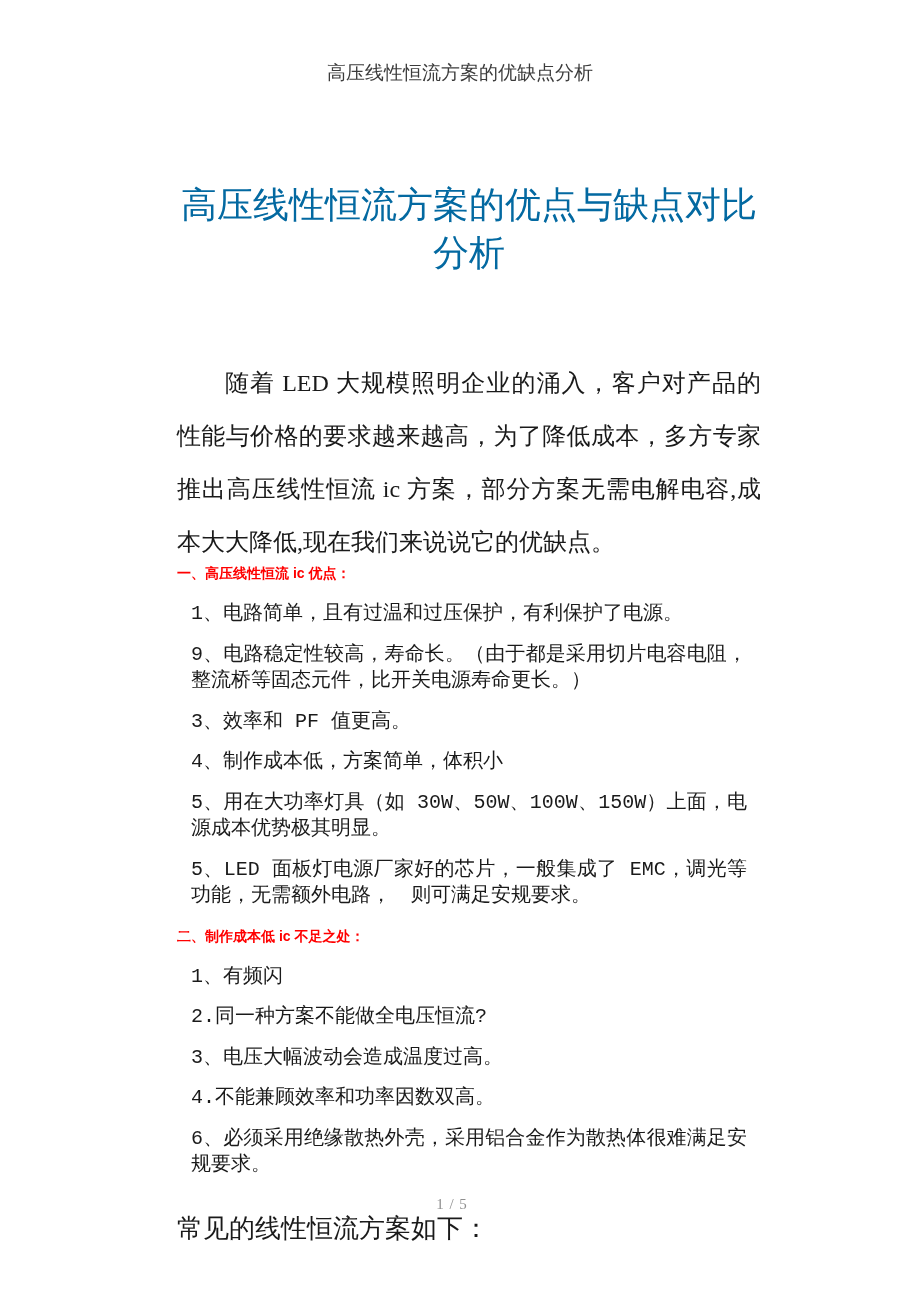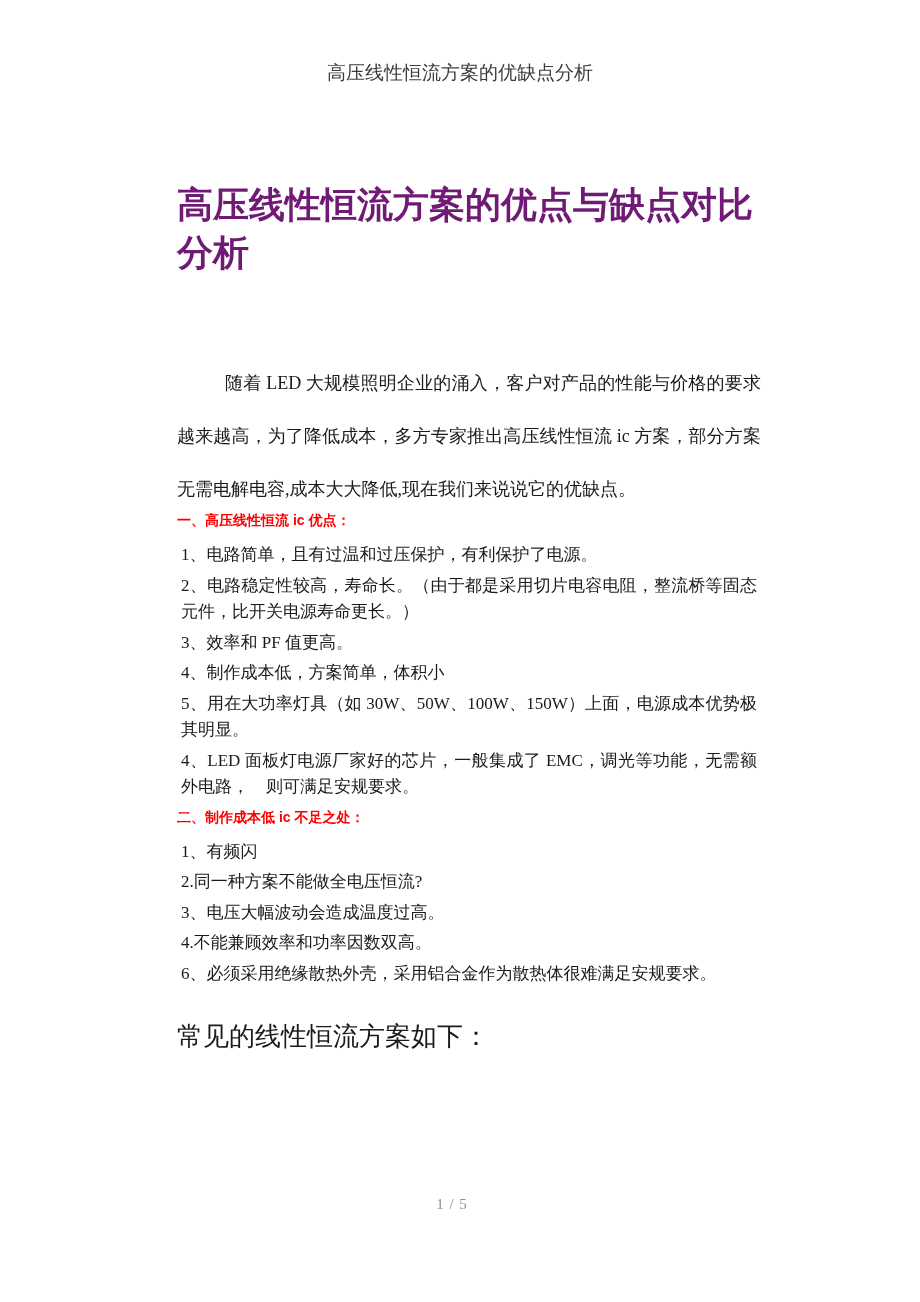--- a/index.html
+++ b/index.html
@@ -18,49 +18,50 @@
   }
   .doc-header {
     padding-top: 62px;
     text-align: center;
     font-size: 19px;
     line-height: 22px;
     color: #3b3b3b;
   }
   .doc-title {
     margin: 97px 0 0 0;
-    text-align: left;
+    text-align: center;
     font-size: 36px;
-    font-weight: bold;
+    font-weight: normal;
     line-height: 48px;
-    color: #701a75;
+    color: #0369a1;
   }
   .intro {
     margin: 80px 0 0 0;
-    font-size: 18px;
+    font-size: 24px;
     line-height: 53px;
     text-align: justify;
     text-indent: 48px;
   }
   .sec-heading {
     margin: 0;
     font-family: "Liberation Sans", "DejaVu Sans", sans-serif;
     font-size: 14px;
     font-weight: bold;
     line-height: 28px;
     color: #ff0000;
   }
   .sec-heading.first { margin-top: -10px; }
   .sec-heading.second { margin-top: -2px; }
   .item-list { margin: 8px 0 0 0; }
   .item-list p {
-    margin: 4px;
-    font-size: 17px;
+    margin: 14px;
+    font-size: 20px;
     line-height: 26.5px;
     text-align: justify;
+    font-family: Liberation Mono, monospace;
   }
   .closing {
     margin: 34px 0 0 0;
     font-size: 26px;
     line-height: 32px;
   }
   .page-footer {
     position: absolute;
     top: 1194px;
     left: 0;
@@ -81,25 +82,25 @@
   </div>
 
   <div class="content">
     <h1 class="doc-title">高压线性恒流方案的优点与缺点对比分析</h1>
 
     <p class="intro">随着 LED 大规模照明企业的涌入，客户对产品的性能与价格的要求越来越高，为了降低成本，多方专家推出高压线性恒流 ic 方案，部分方案无需电解电容,成本大大降低,现在我们来说说它的优缺点。</p>
 
     <h2 class="sec-heading first">一、高压线性恒流 ic 优点：</h2>
     <div class="item-list">
       <p>1、电路简单，且有过温和过压保护，有利保护了电源。</p>
-      <p>2、电路稳定性较高，寿命长。（由于都是采用切片电容电阻，整流桥等固态元件，比开关电源寿命更长。）</p>
+      <p>9、电路稳定性较高，寿命长。（由于都是采用切片电容电阻，整流桥等固态元件，比开关电源寿命更长。）</p>
       <p>3、效率和 PF 值更高。</p>
       <p>4、制作成本低，方案简单，体积小</p>
       <p>5、用在大功率灯具（如 30W、50W、100W、150W）上面，电源成本优势极其明显。</p>
-      <p>4、LED 面板灯电源厂家好的芯片，一般集成了 EMC，调光等功能，无需额外电路，　则可满足安规要求。</p>
+      <p>5、LED 面板灯电源厂家好的芯片，一般集成了 EMC，调光等功能，无需额外电路，　则可满足安规要求。</p>
     </div>
 
     <h2 class="sec-heading second">二、制作成本低 ic 不足之处：</h2>
     <div class="item-list">
       <p>1、有频闪</p>
       <p>2.同一种方案不能做全电压恒流?</p>
       <p>3、电压大幅波动会造成温度过高。</p>
       <p>4.不能兼顾效率和功率因数双高。</p>
       <p>6、必须采用绝缘散热外壳，采用铝合金作为散热体很难满足安规要求。</p>
     </div>

